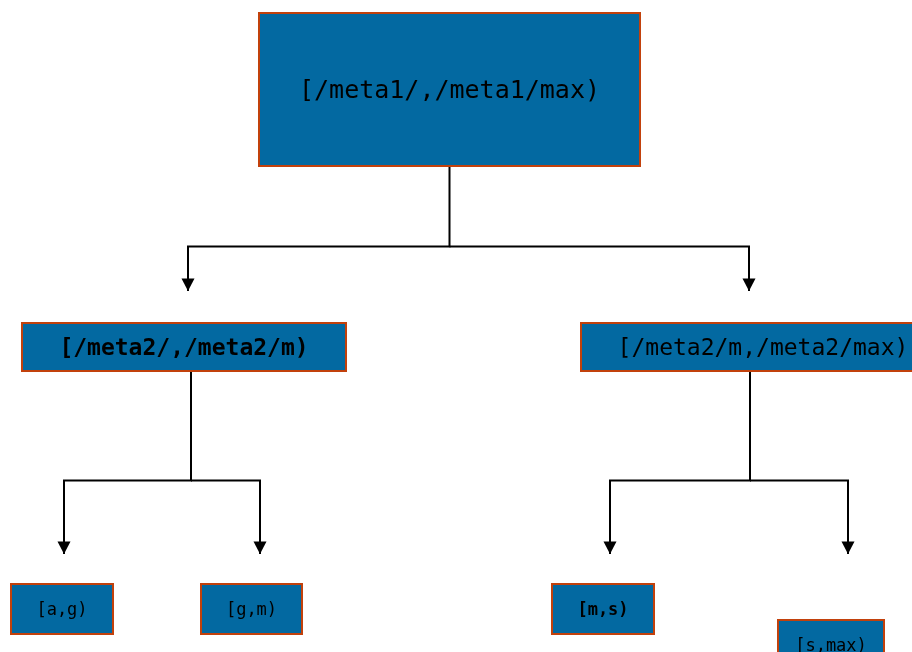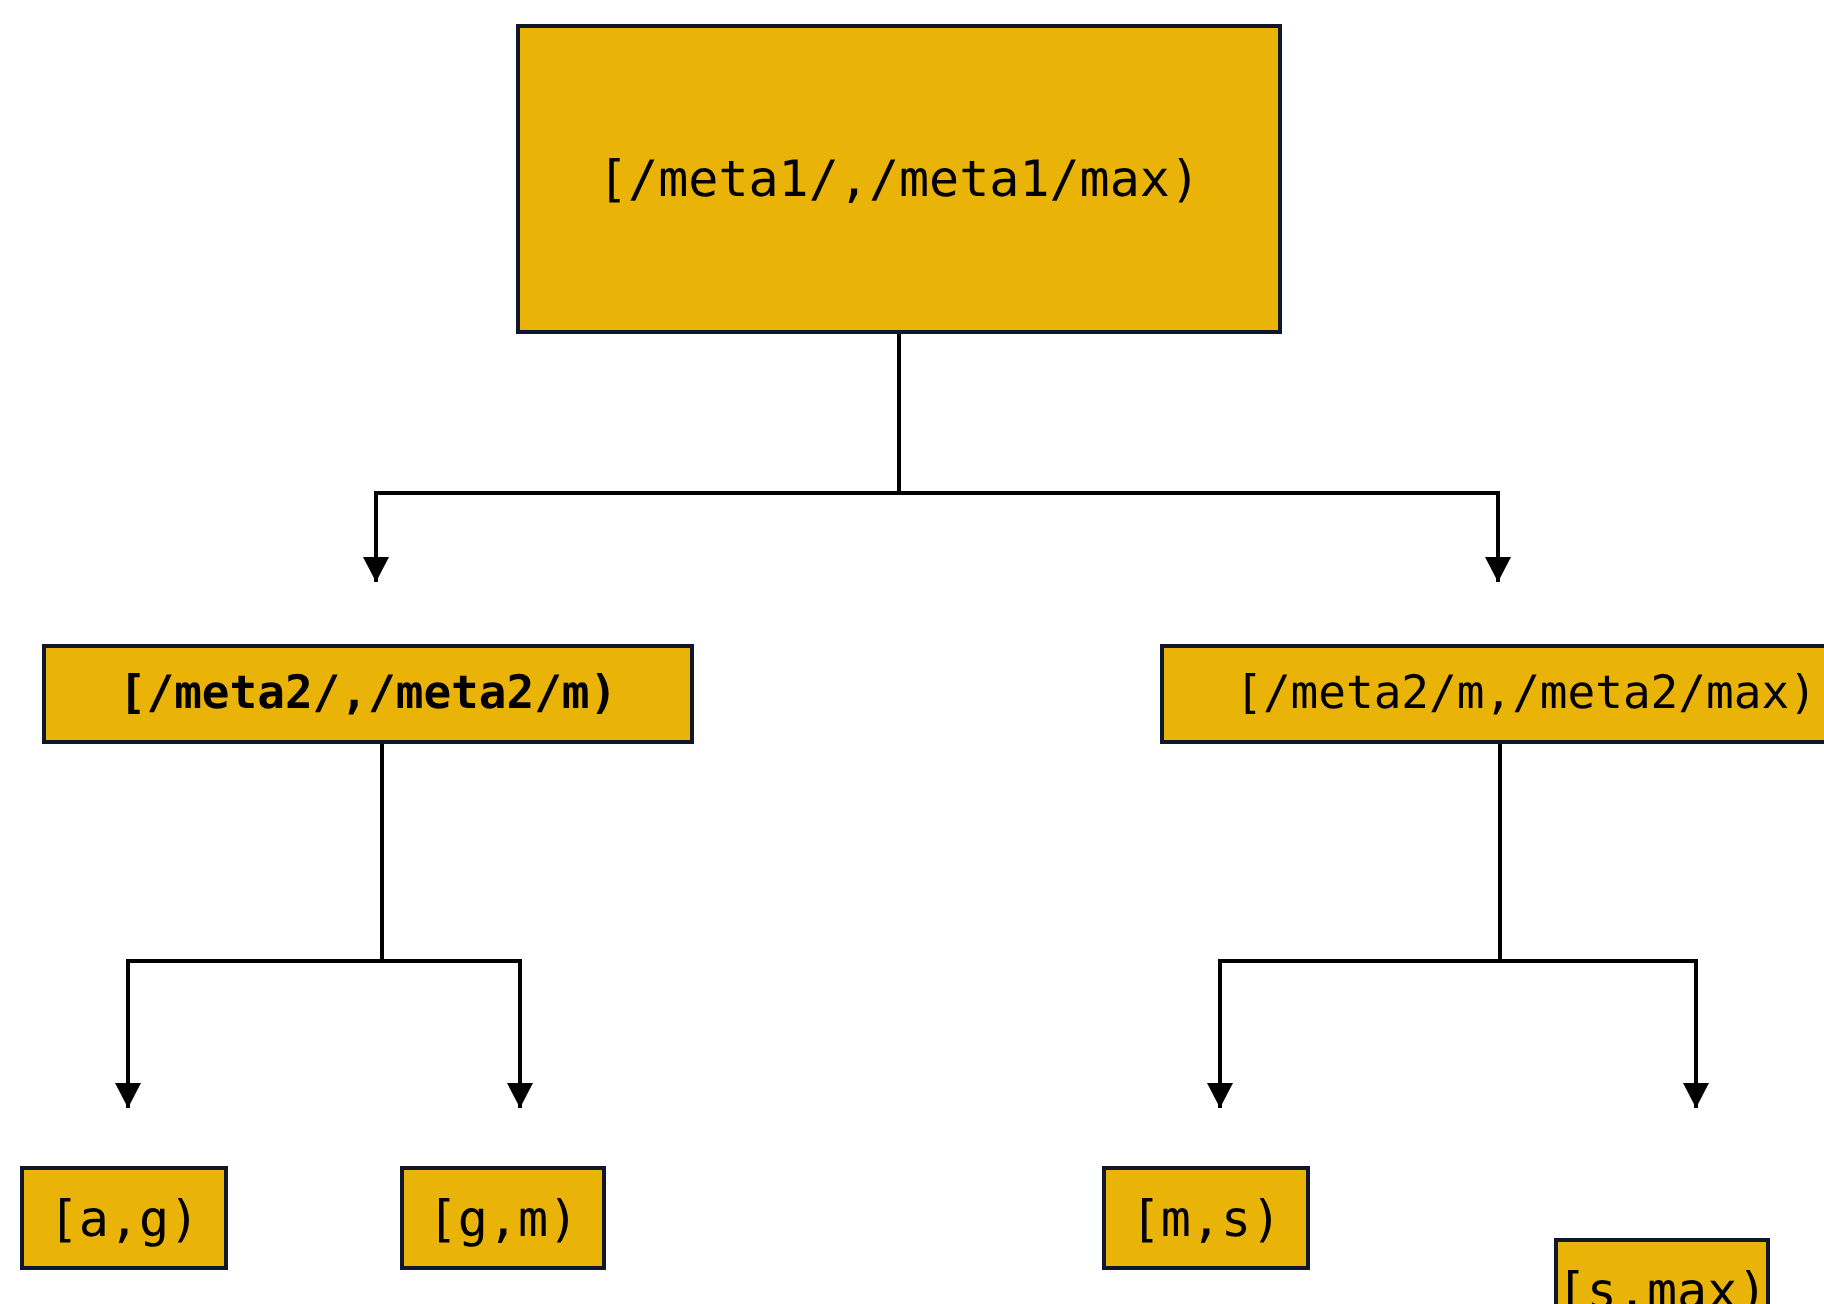--- a/index.html
+++ b/index.html
@@ -18,42 +18,42 @@
   #tree-svg {
     position: absolute;
     left: 0;
     top: 0;
     width: 912px;
     height: 652px;
   }
   .node {
     position: absolute;
     box-sizing: border-box;
-    border: 2px solid #0f172a;
-    background: #eab308;
+    border: 2px solid #c2410c;
+    background: #0369a1;
     display: flex;
     align-items: center;
     justify-content: center;
     color: #000000;
     font-family: "DejaVu Sans Mono", "Liberation Mono", monospace;
     white-space: pre;
     letter-spacing: 0px;
   }
   .node-label {
     display: block;
     line-height: 1;
   }
   .node-root   { left: 258px; top: 12px;  width: 383px; height: 155px; font-size: 25px; }
   .node-mid    { top: 322px; height: 50px; font-size: 23px; }
   .node-mid-l  { left: 21px;  width: 326px; font-weight: bold; }
   .node-mid-r  { left: 580px; width: 366px; }
-  .node-leaf   { top: 583px; height: 52px; font-size: 25px; }
+  .node-leaf   { top: 583px; height: 52px; font-size: 17px; }
   .leaf-1      { left: 10px;  width: 104px; }
   .leaf-2      { left: 200px; width: 103px; }
-  .leaf-3      { left: 551px; width: 104px; }
+  .leaf-3      { left: 551px; width: 104px; font-weight: bold; }
   .leaf-4      { left: 777px; width: 108px; margin-top: 36px; }
 </style>
 </head>
 <body>
 
 <div id="canvas">
 
   <svg id="tree-svg" viewBox="0 0 912 652" xmlns="http://www.w3.org/2000/svg">
     <defs>
       <marker id="arrow-down" markerWidth="14" markerHeight="14" refX="7" refY="13" orient="0" markerUnits="userSpaceOnUse">

